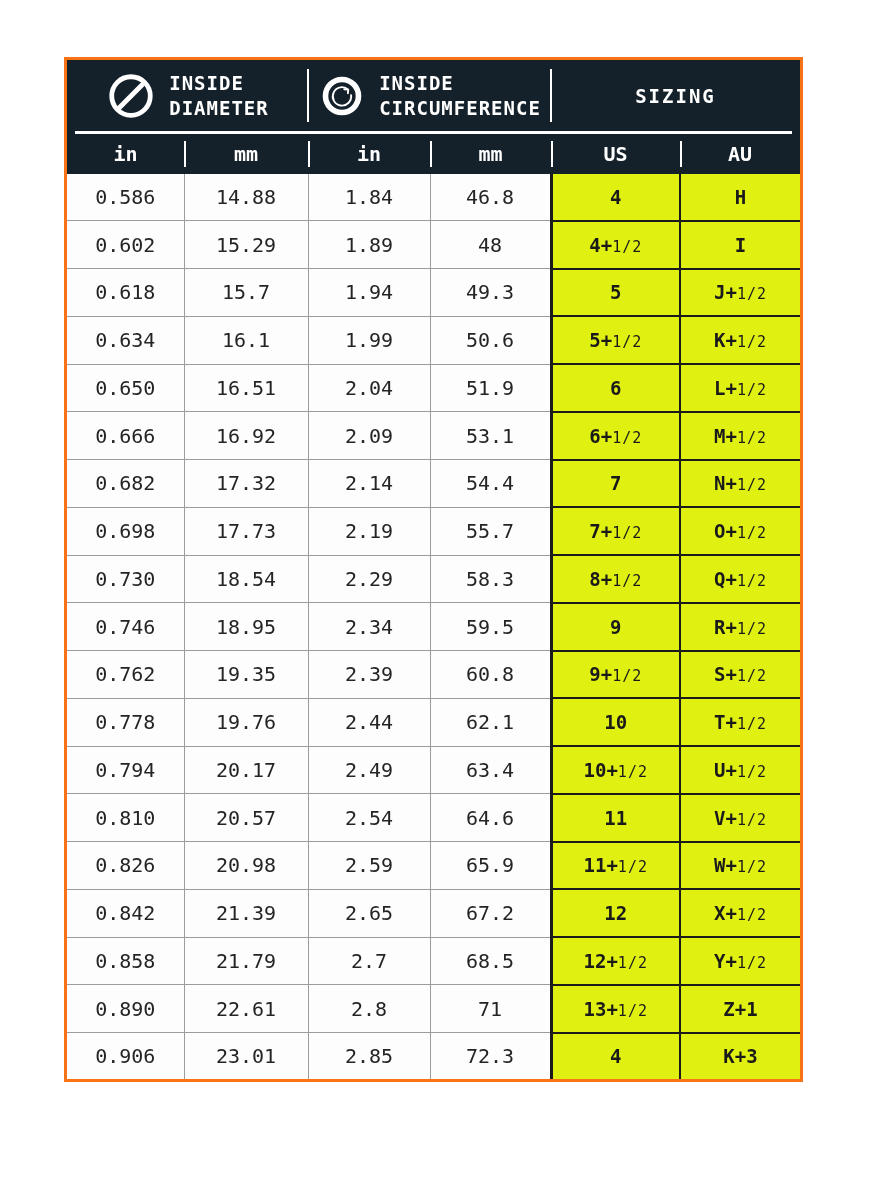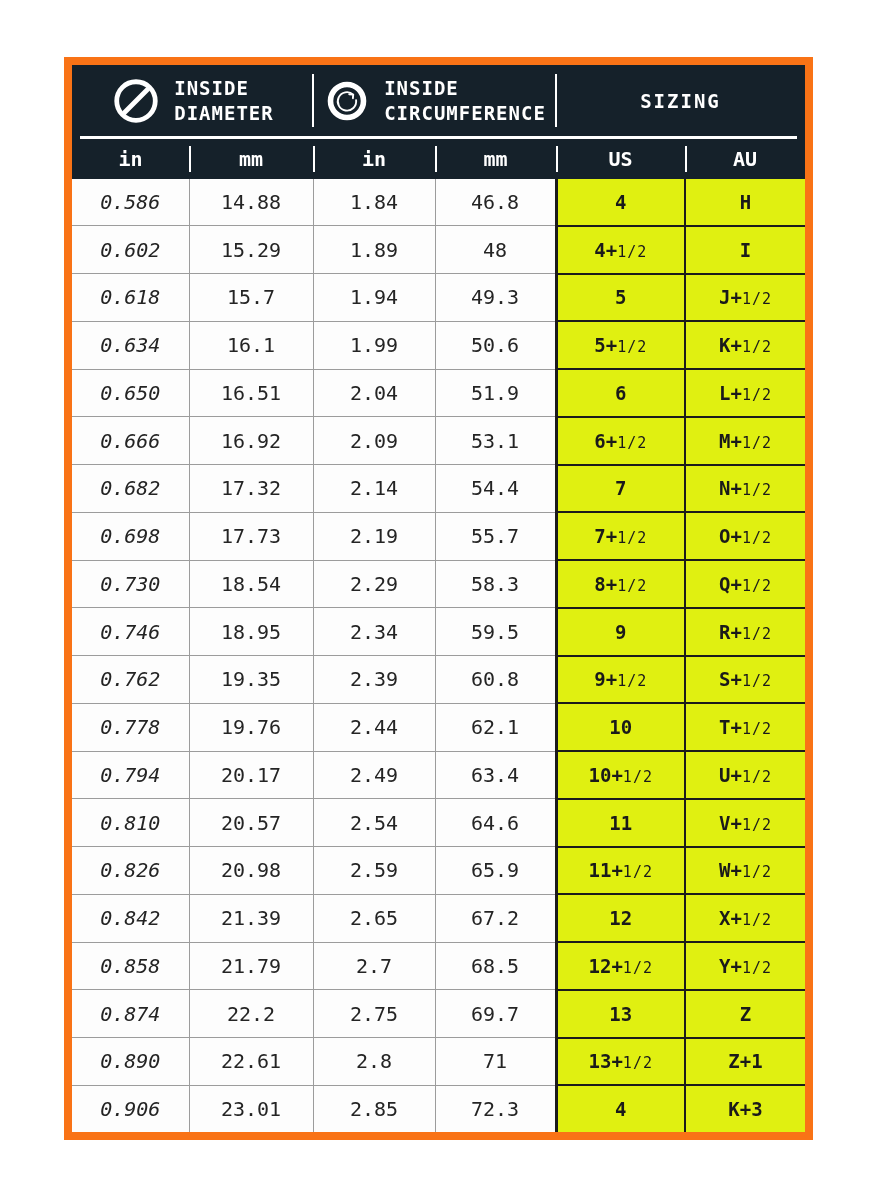--- a/index.html
+++ b/index.html
@@ -7,21 +7,21 @@
   body {
     width: 870px; height: 1200px;
     background: #ffffff;
     font-family: "DejaVu Sans Mono", monospace;
   }
   .sheet { position: relative; width: 870px; height: 1200px; overflow: hidden; }
 
   .table-wrap {
     position: absolute; left: 64px; top: 57px;
     width: 733px;
-    border: 8px solid #f97316;
+    border: 3px solid #f97316;
     background: #15212a;
   }
 
   
   .main-header {
     display: grid;
     grid-template-columns: 241px 243px 249px;
     height: 71px;
     color: #ffffff;
   }
@@ -60,21 +60,21 @@
     height: 45.75px; padding: 0;
     text-align: center; vertical-align: middle;
     font-size: 20px; color: #242424;
   }
   td.num { background: #fdfdfd; border: 1px solid #9c9c9c; }
   td.size {
     background: #e0f011; border: 2px solid #1b1b1b;
     font-weight: bold; font-size: 19px; color: #1a1a1a;
   }
   td.us { border-left: 3px solid #1b1b1b; }
-  tbody td:first-child { border-left: none; font-style: italic; }
+  tbody td:first-child { border-left: none; }
   tbody td:last-child { border-right: none; }
   tbody tr:first-child td { border-top: none; }
   tbody tr:last-child td { border-bottom: none; }
   .frac { font-size: 15px; font-weight: normal; letter-spacing: 1px; }
 </style>
 </head>
 <body>
 
 <div class="sheet">
   <div class="table-wrap">
@@ -252,28 +252,20 @@
   </tr>
           <tr>
     <td class="num"><span class="main">0.858</span><span class="frac"></span></td>
     <td class="num"><span class="main">21.79</span><span class="frac"></span></td>
     <td class="num"><span class="main">2.7</span><span class="frac"></span></td>
     <td class="num"><span class="main">68.5</span><span class="frac"></span></td>
     <td class="size us"><span class="main">12+</span><span class="frac">1/2</span></td>
     <td class="size au"><span class="main">Y+</span><span class="frac">1/2</span></td>
   </tr>
           <tr>
-    <td class="num"><span class="main">0.874</span><span class="frac"></span></td>
-    <td class="num"><span class="main">22.2</span><span class="frac"></span></td>
-    <td class="num"><span class="main">2.75</span><span class="frac"></span></td>
-    <td class="num"><span class="main">69.7</span><span class="frac"></span></td>
-    <td class="size us"><span class="main">13</span><span class="frac"></span></td>
-    <td class="size au"><span class="main">Z</span><span class="frac"></span></td>
-  </tr>
-          <tr>
     <td class="num"><span class="main">0.890</span><span class="frac"></span></td>
     <td class="num"><span class="main">22.61</span><span class="frac"></span></td>
     <td class="num"><span class="main">2.8</span><span class="frac"></span></td>
     <td class="num"><span class="main">71</span><span class="frac"></span></td>
     <td class="size us"><span class="main">13+</span><span class="frac">1/2</span></td>
     <td class="size au"><span class="main">Z+1</span><span class="frac"></span></td>
   </tr>
           <tr>
     <td class="num"><span class="main">0.906</span><span class="frac"></span></td>
     <td class="num"><span class="main">23.01</span><span class="frac"></span></td>

